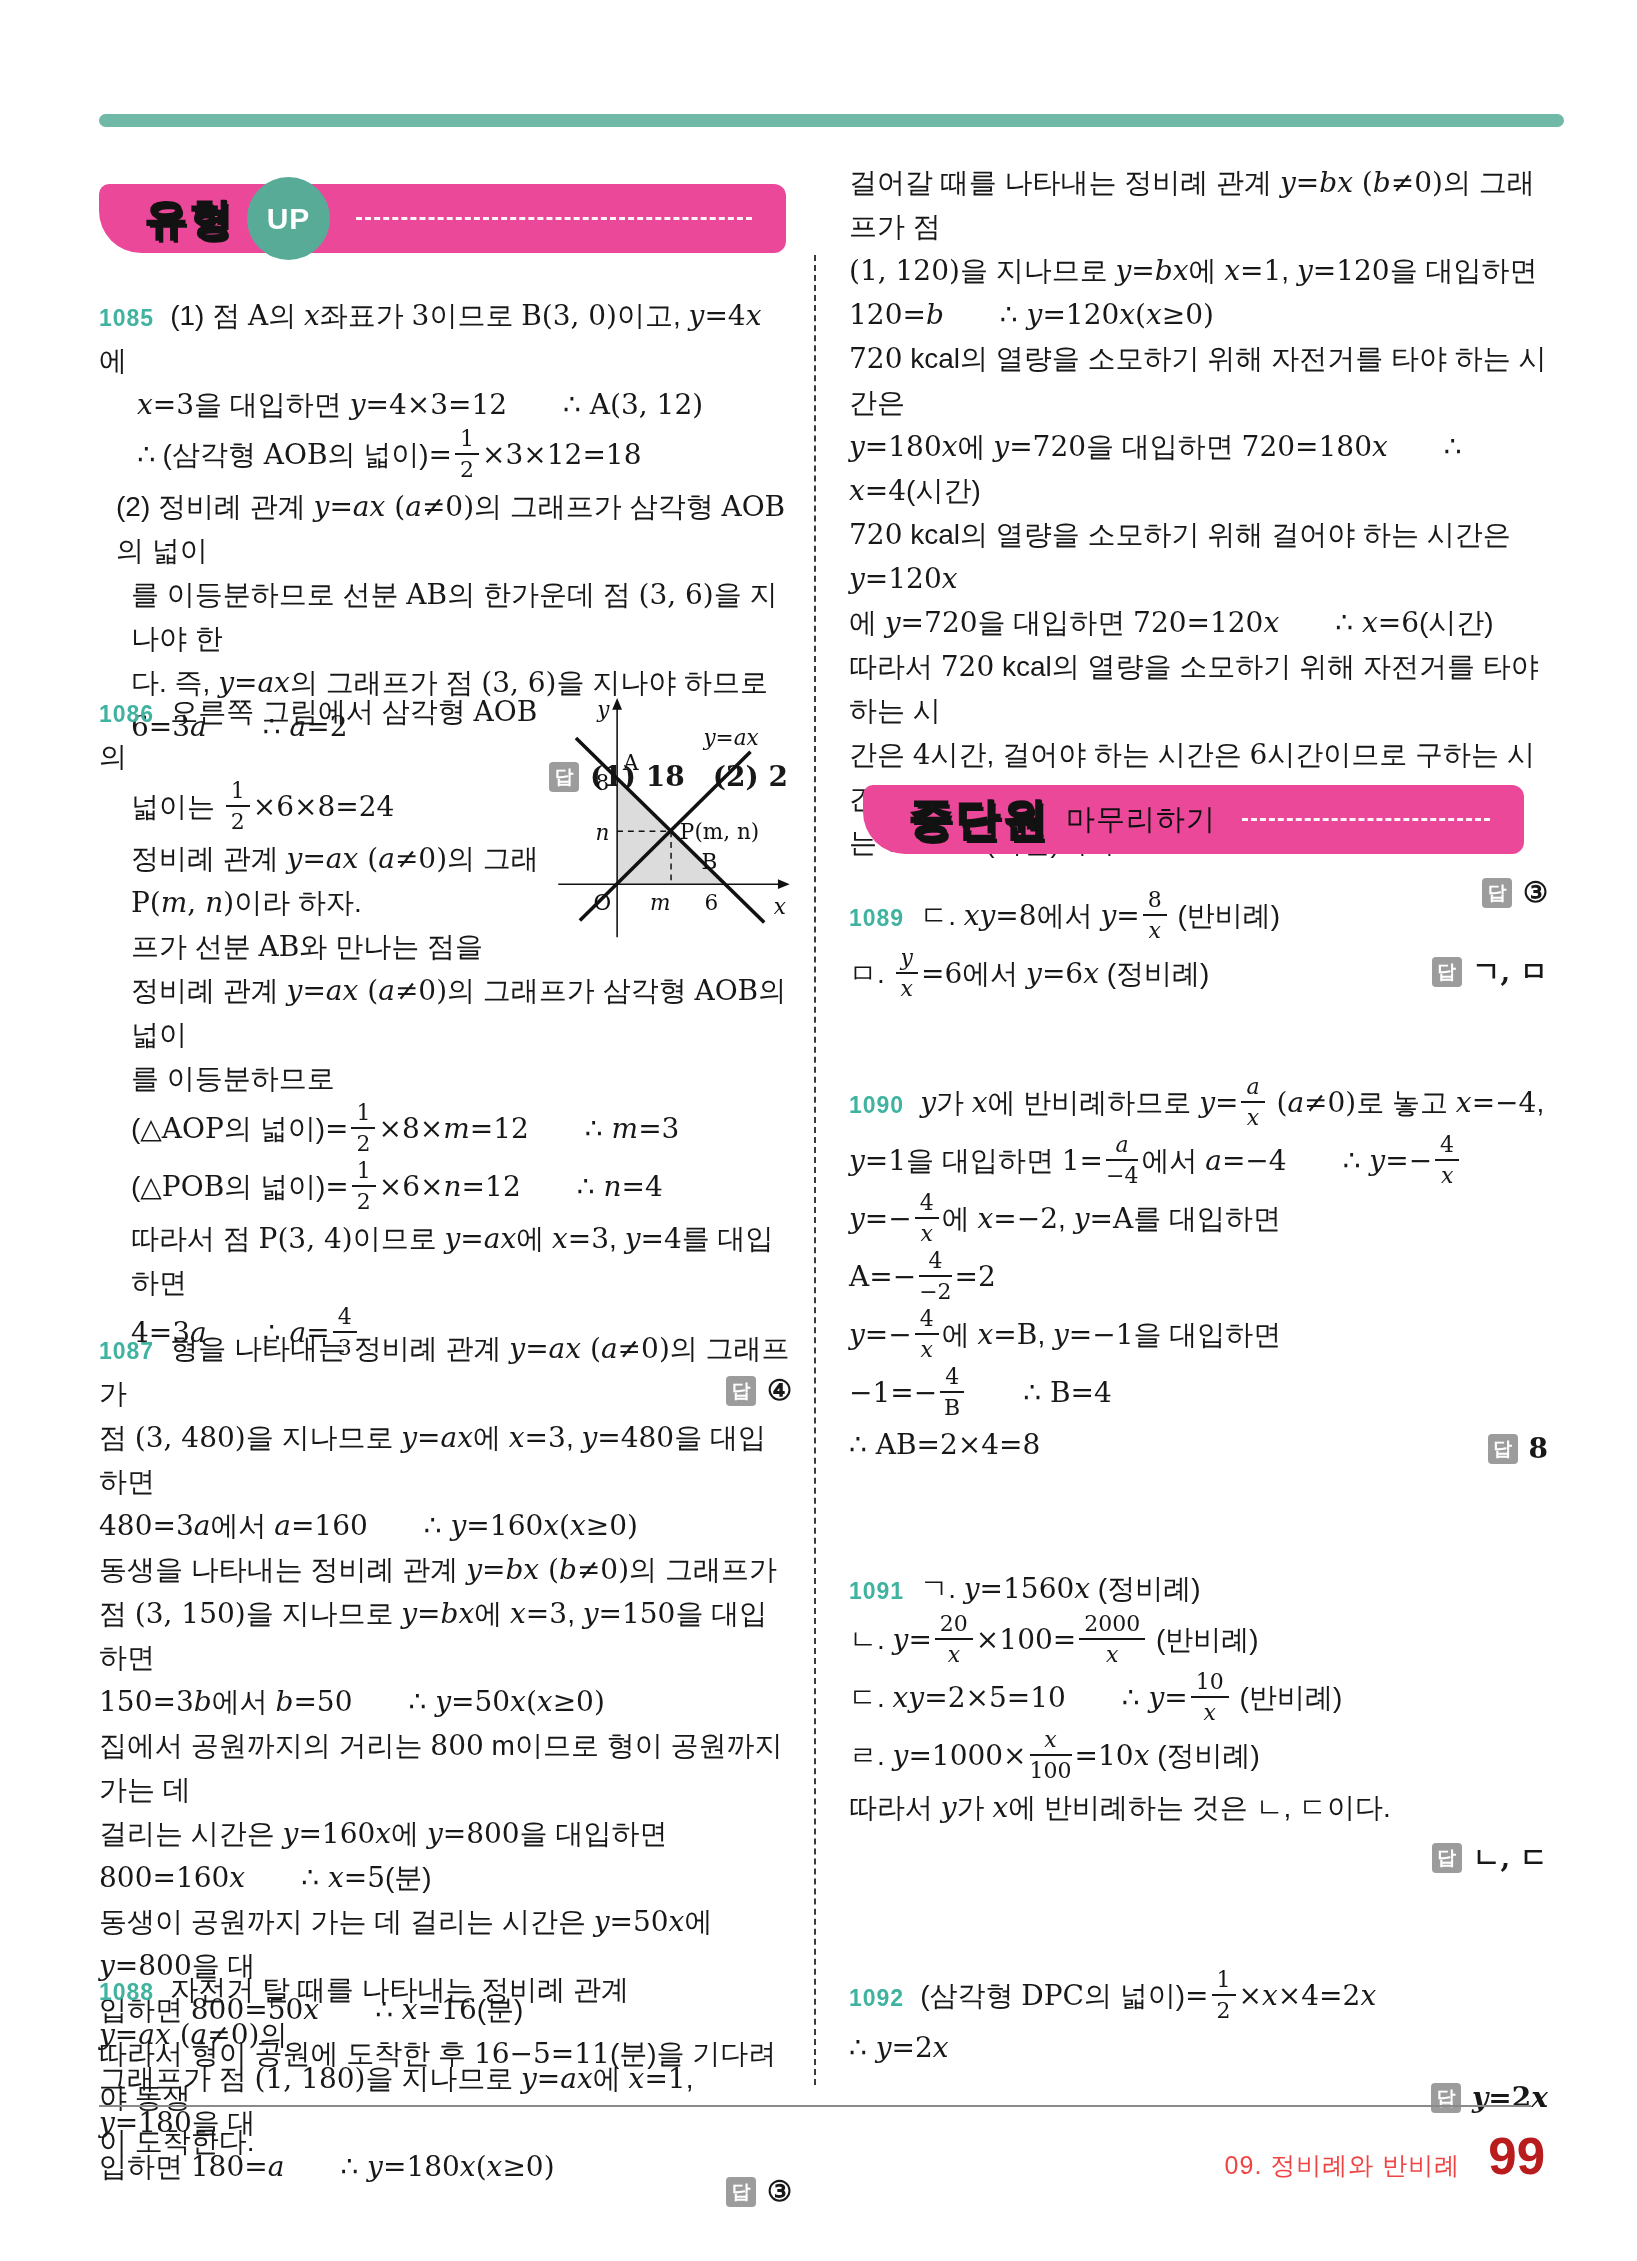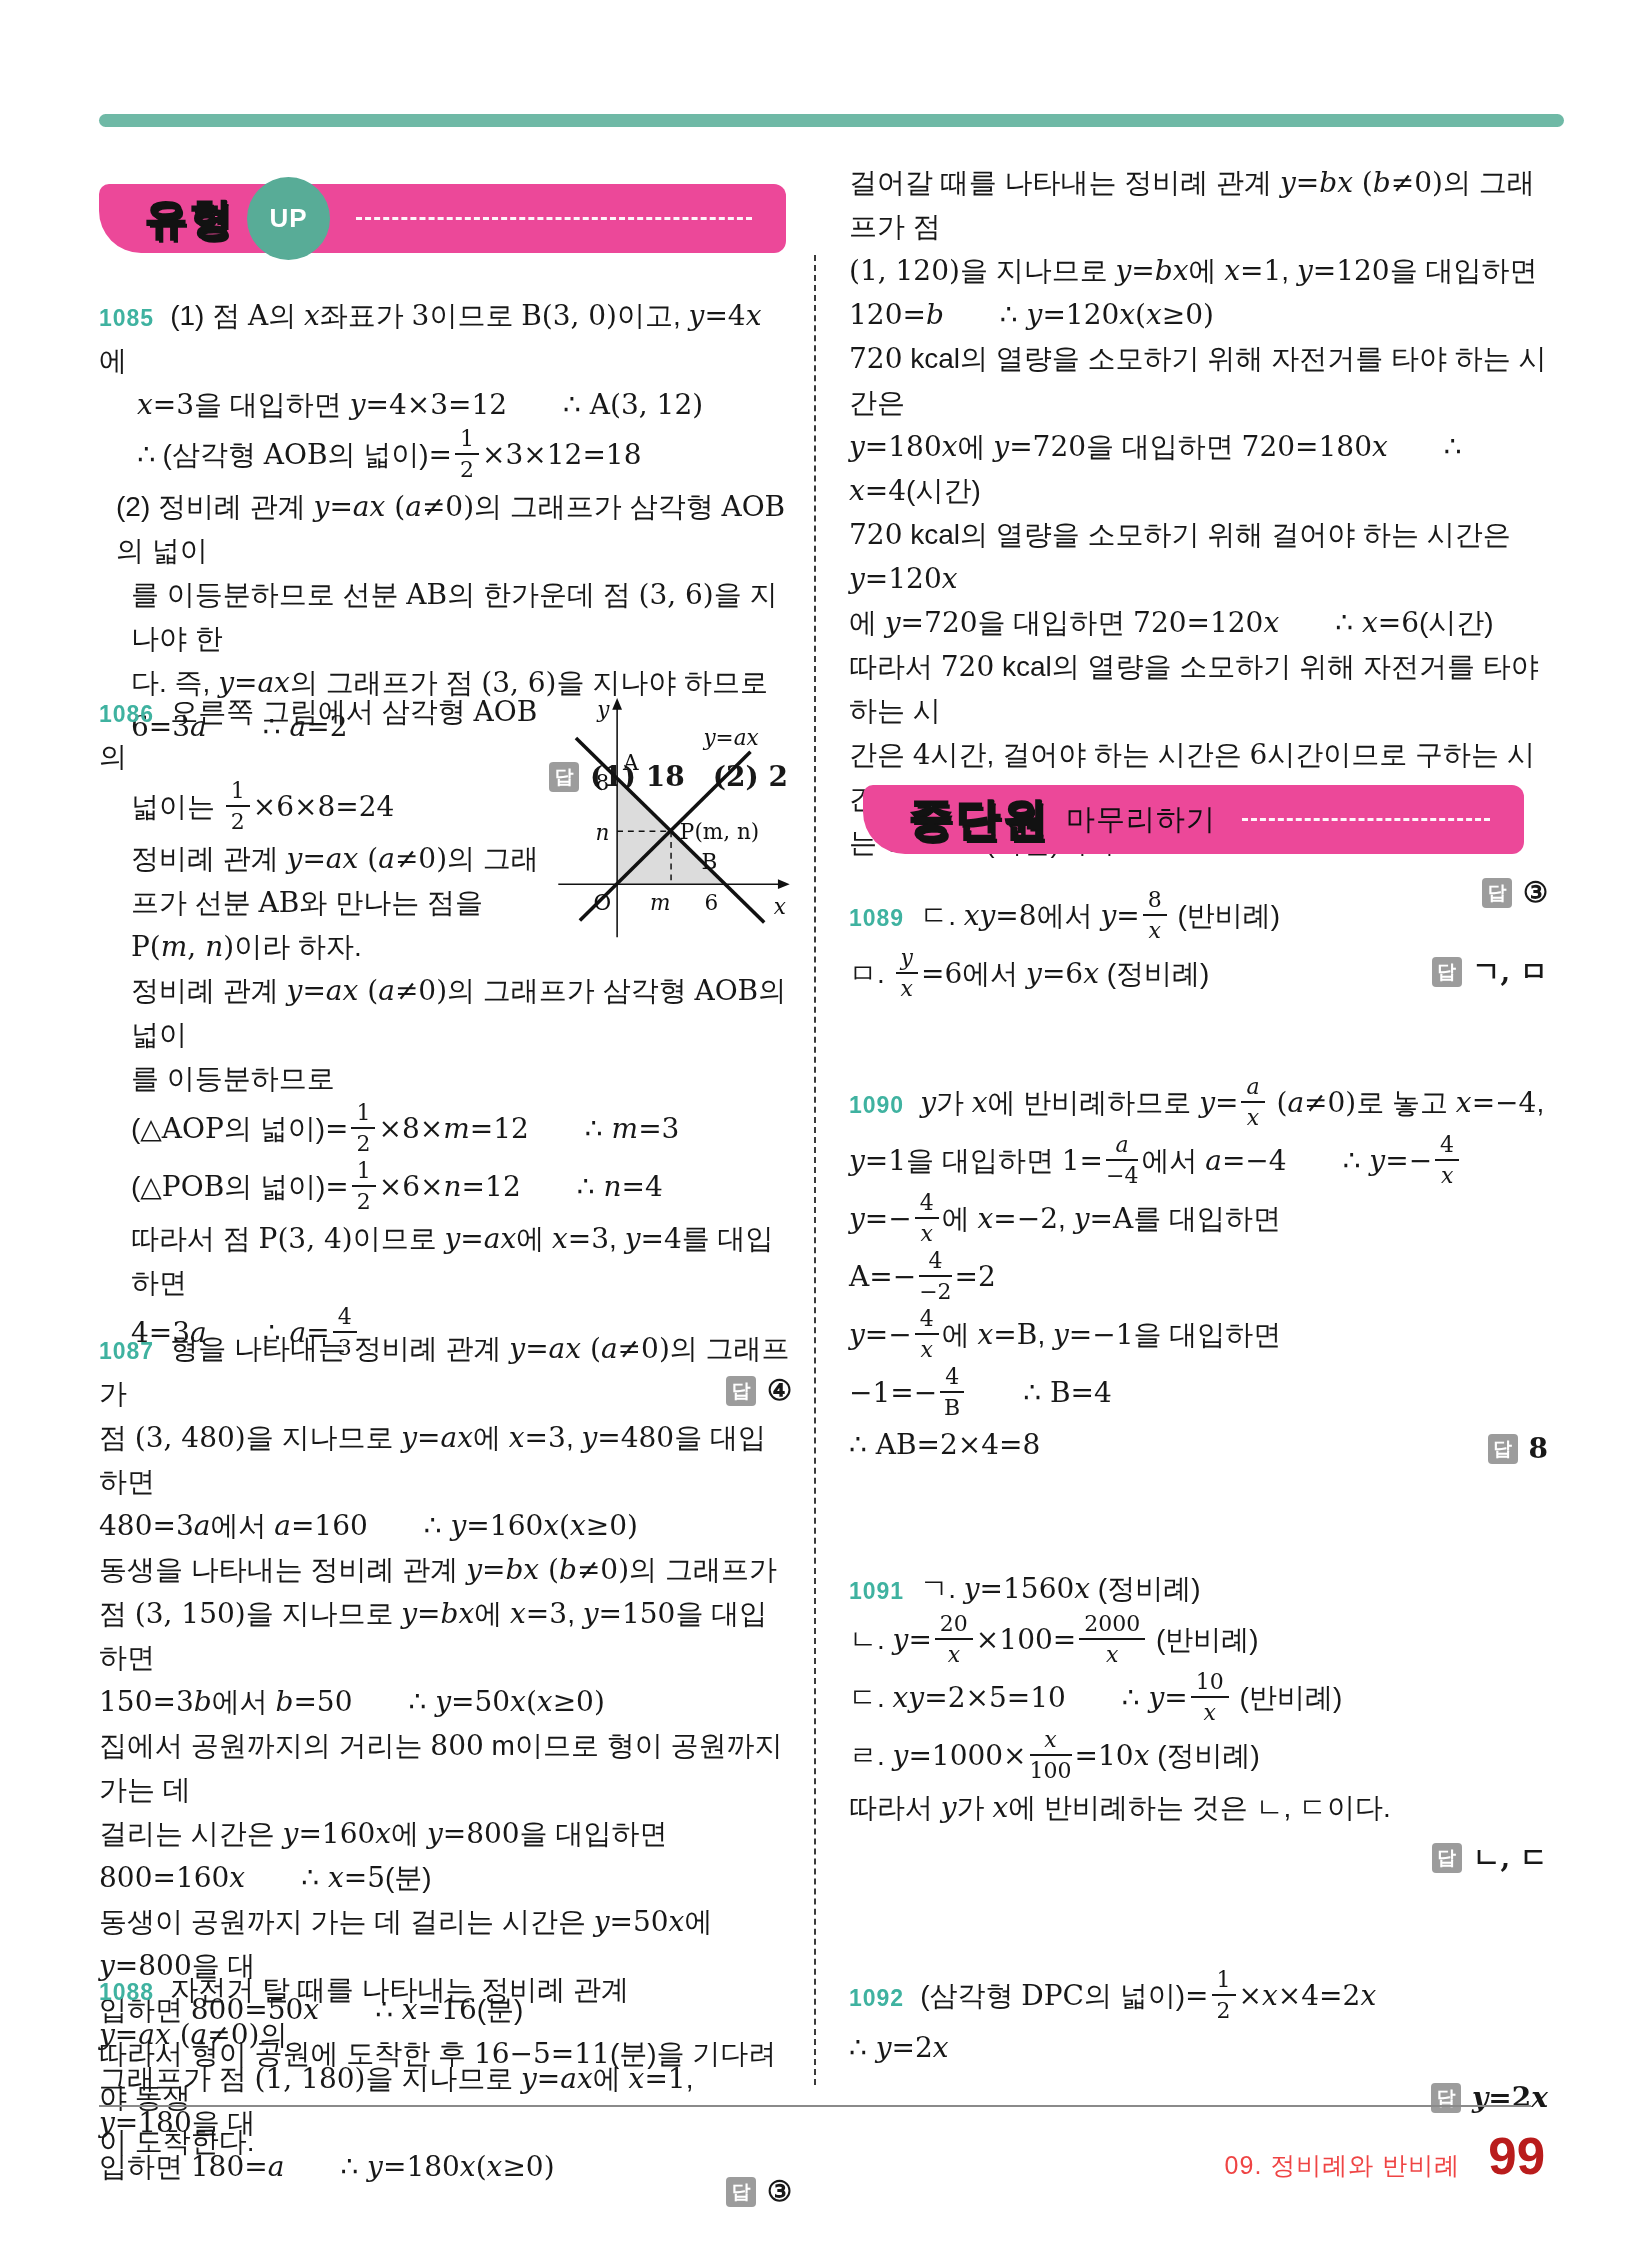--- a/index.html
+++ b/index.html
@@ -19,21 +19,21 @@
           border-radius:10px 12px 12px 42px;display:flex;align-items:center;
           padding:0 24px 0 46px;box-sizing:border-box;}
   .bubble{font-weight:900;color:#fff;-webkit-text-stroke:2.2px #121212;
           text-shadow:2.5px 3px 0 #121212;letter-spacing:3px;white-space:nowrap;}
   #b-typeup{left:99px;top:184px;width:687px;}
   #b-typeup .bubble{font-size:42px;}
   #b-midunit{left:863px;top:785px;width:661px;}
   #b-midunit .bubble{font-size:44px;}
   .up-circle{width:83px;height:83px;border-radius:50%;background:#58AC97;
              display:flex;align-items:center;justify-content:center;margin-left:12px;flex:none;}
-  .up-circle span{color:#fff;font-weight:900;font-size:26px;letter-spacing:1px;}
+  .up-circle span{color:#fff;font-weight:900;font-size:30px;letter-spacing:1px;}
   .banner-sub{font-weight:400;font-size:29px;color:#101010;margin-left:16px;
               letter-spacing:1px;white-space:nowrap;}
   .banner-dashes{flex:1;border-top:3.5px dashed rgba(255,255,255,.95);margin:0 10px 0 26px;}
 
   
   .block{position:absolute;font-size:28px;line-height:44px;}
   .line{min-height:44px;}
   .ind1{margin-left:17px;}
   .ind2{margin-left:32px;}
   .ind3{margin-left:38px;}
@@ -120,22 +120,22 @@
         <text x="126" y="150">P(m, n)</text>
         <text x="148" y="181">B</text>
         <text x="56" y="222" text-anchor="end">O</text>
         <text class="it" x="106" y="222" text-anchor="middle">m</text>
         <text x="158" y="222" text-anchor="middle">6</text>
       </svg>
     </div>
   <div class="line"><span class="pnum">1086</span>오른쪽 그림에서 삼각형 <span class="math">AOB</span>의</div>
       <div class="line ind2">넓이는 <span class="math"><span class="frac"><span class="fnum">1</span><span class="fden">2</span></span>×6×8=24</span></div>
       <div class="line ind2">정비례 관계 <span class="math"><i>y</i>=<i>ax</i>&nbsp;(<i>a</i>≠0)</span>의 그래</div>
+      <div class="line ind2"><span class="math">P(<i>m</i>,&nbsp;<i>n</i>)</span>이라 하자.</div>
       <div class="line ind2">프가 선분 <span class="math">AB</span>와 만나는 점을</div>
-      <div class="line ind2"><span class="math">P(<i>m</i>,&nbsp;<i>n</i>)</span>이라 하자.</div>
       <div class="line ind2">정비례 관계 <span class="math"><i>y</i>=<i>ax</i>&nbsp;(<i>a</i>≠0)</span>의 그래프가 삼각형 <span class="math">AOB</span>의 넓이</div>
       <div class="line ind2">를 이등분하므로</div>
       <div class="line ind2">(△<span class="math">AOP</span>의 넓이)<span class="math">=<span class="frac"><span class="fnum">1</span><span class="fden">2</span></span>×8×<i>m</i>=12</span>  <span class="math">∴ <i>m</i>=3</span></div>
       <div class="line ind2">(△<span class="math">POB</span>의 넓이)<span class="math">=<span class="frac"><span class="fnum">1</span><span class="fden">2</span></span>×6×<i>n</i>=12</span>  <span class="math">∴ <i>n</i>=4</span></div>
       <div class="line ind2">따라서 점 <span class="math">P(3,&nbsp;4)</span>이므로 <span class="math"><i>y</i>=<i>ax</i></span>에 <span class="math"><i>x</i>=3</span>, <span class="math"><i>y</i>=4</span>를 대입하면</div>
       <div class="line ind2"><span class="math">4=3<i>a</i></span>  <span class="math">∴ <i>a</i>=<span class="frac"><span class="fnum">4</span><span class="fden">3</span></span></span></div>
       <div class="answer-row"><span class="answer">
           <span class="ans-badge">답</span>
           <span class="ans-text">④</span>
         </span></div>

